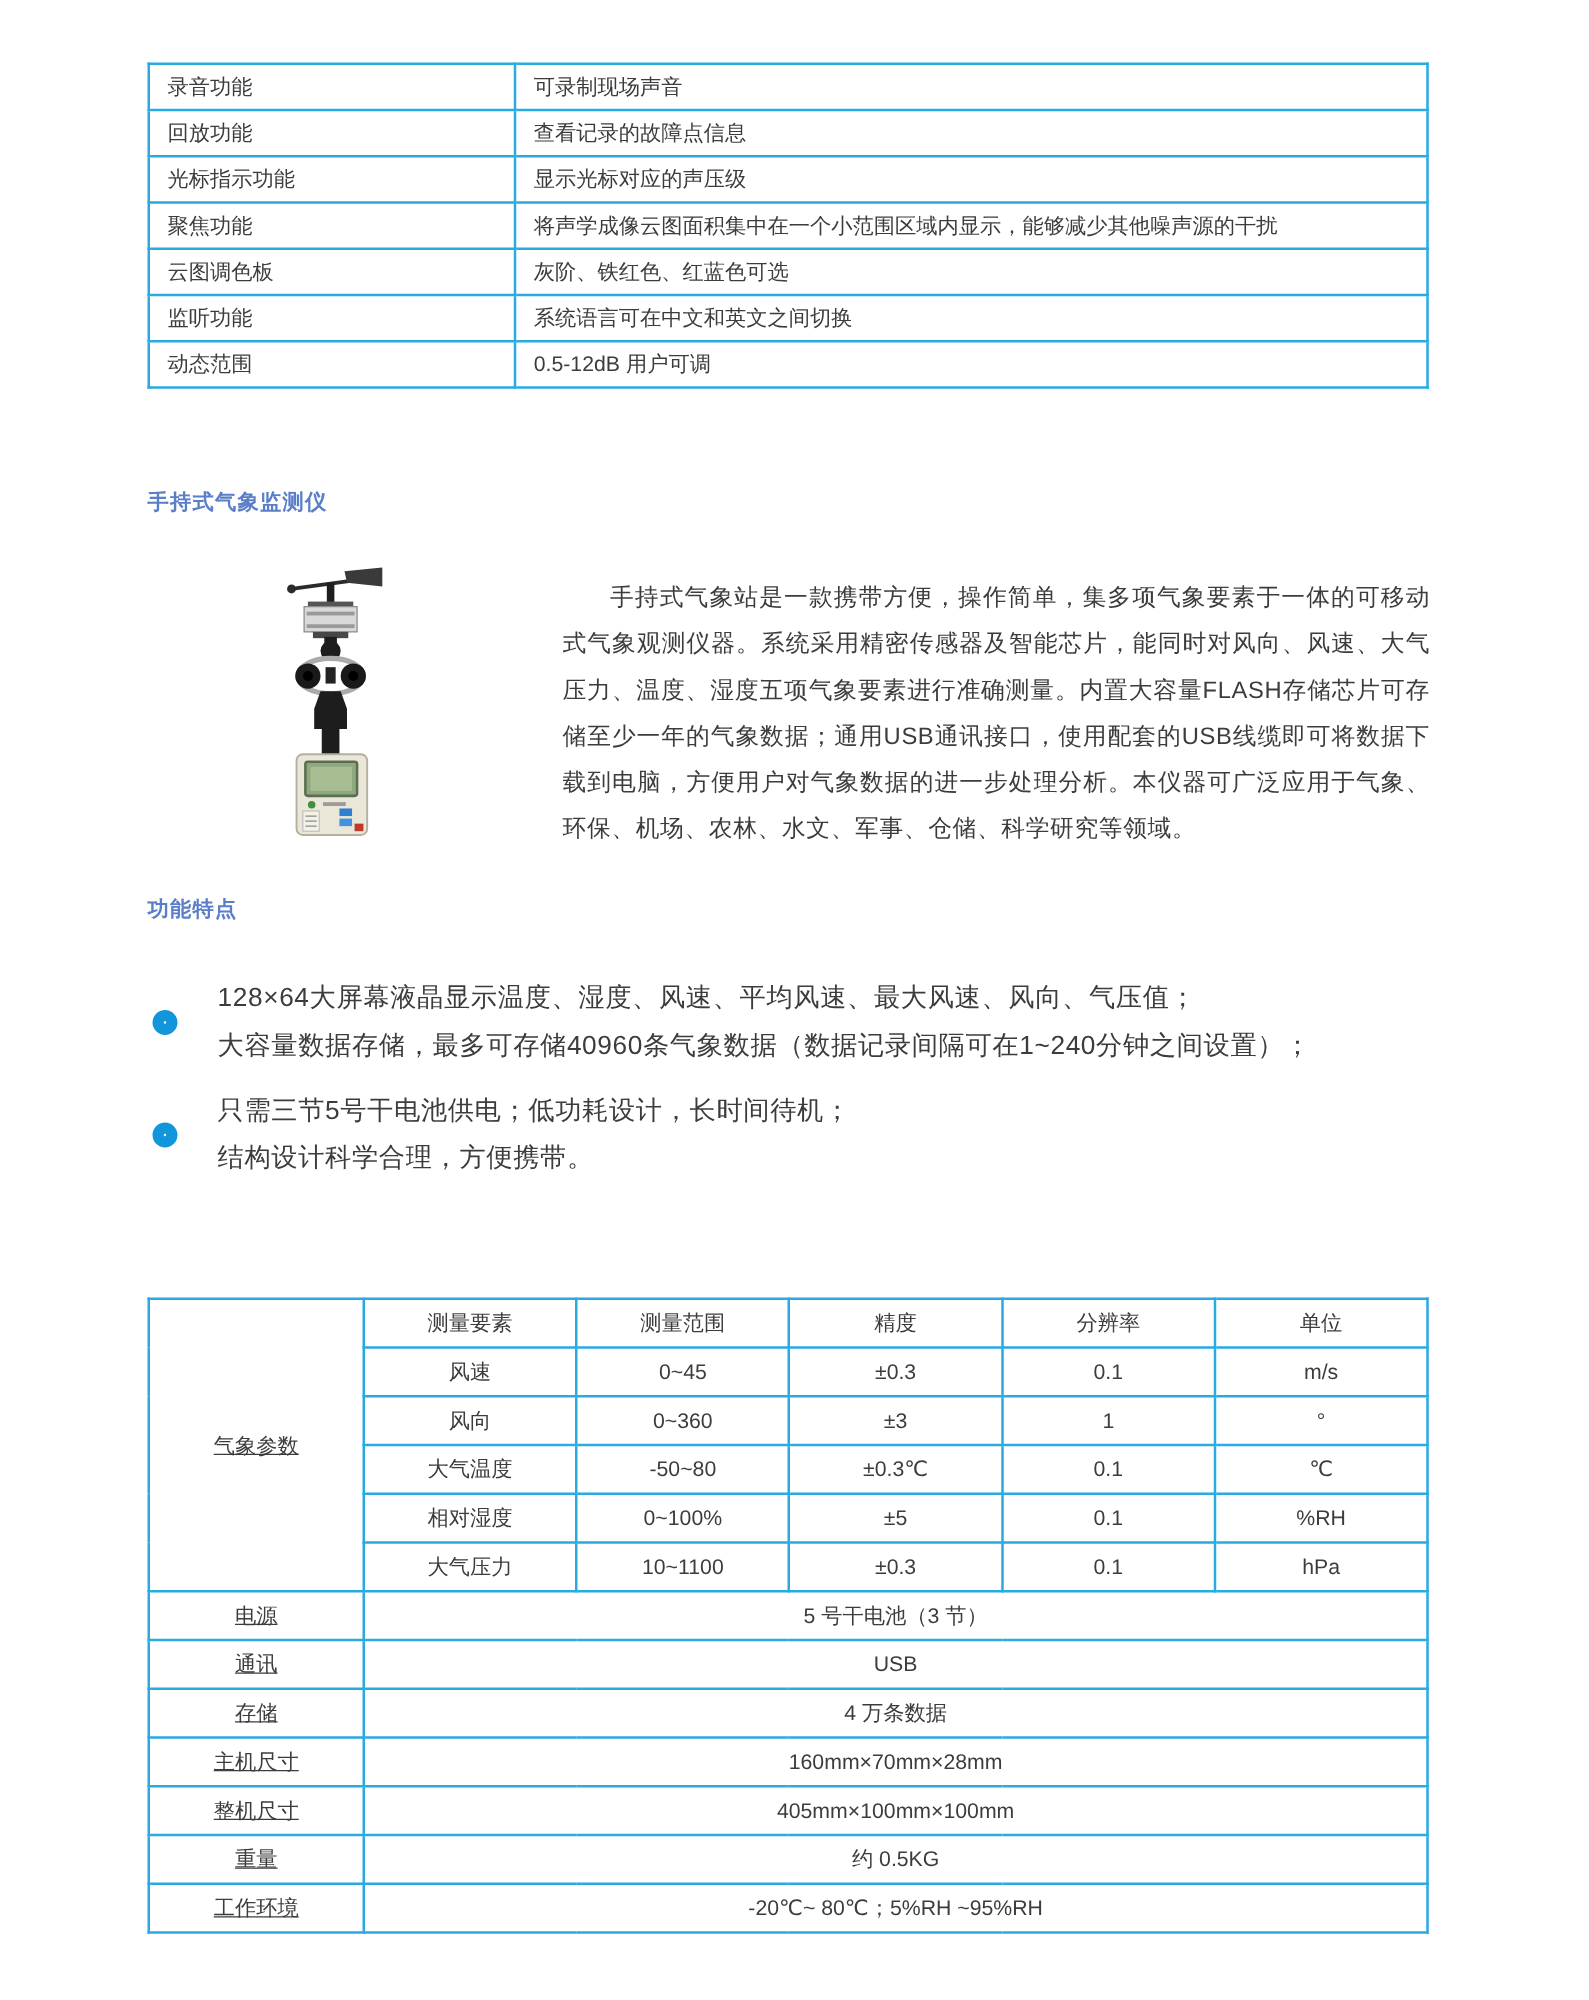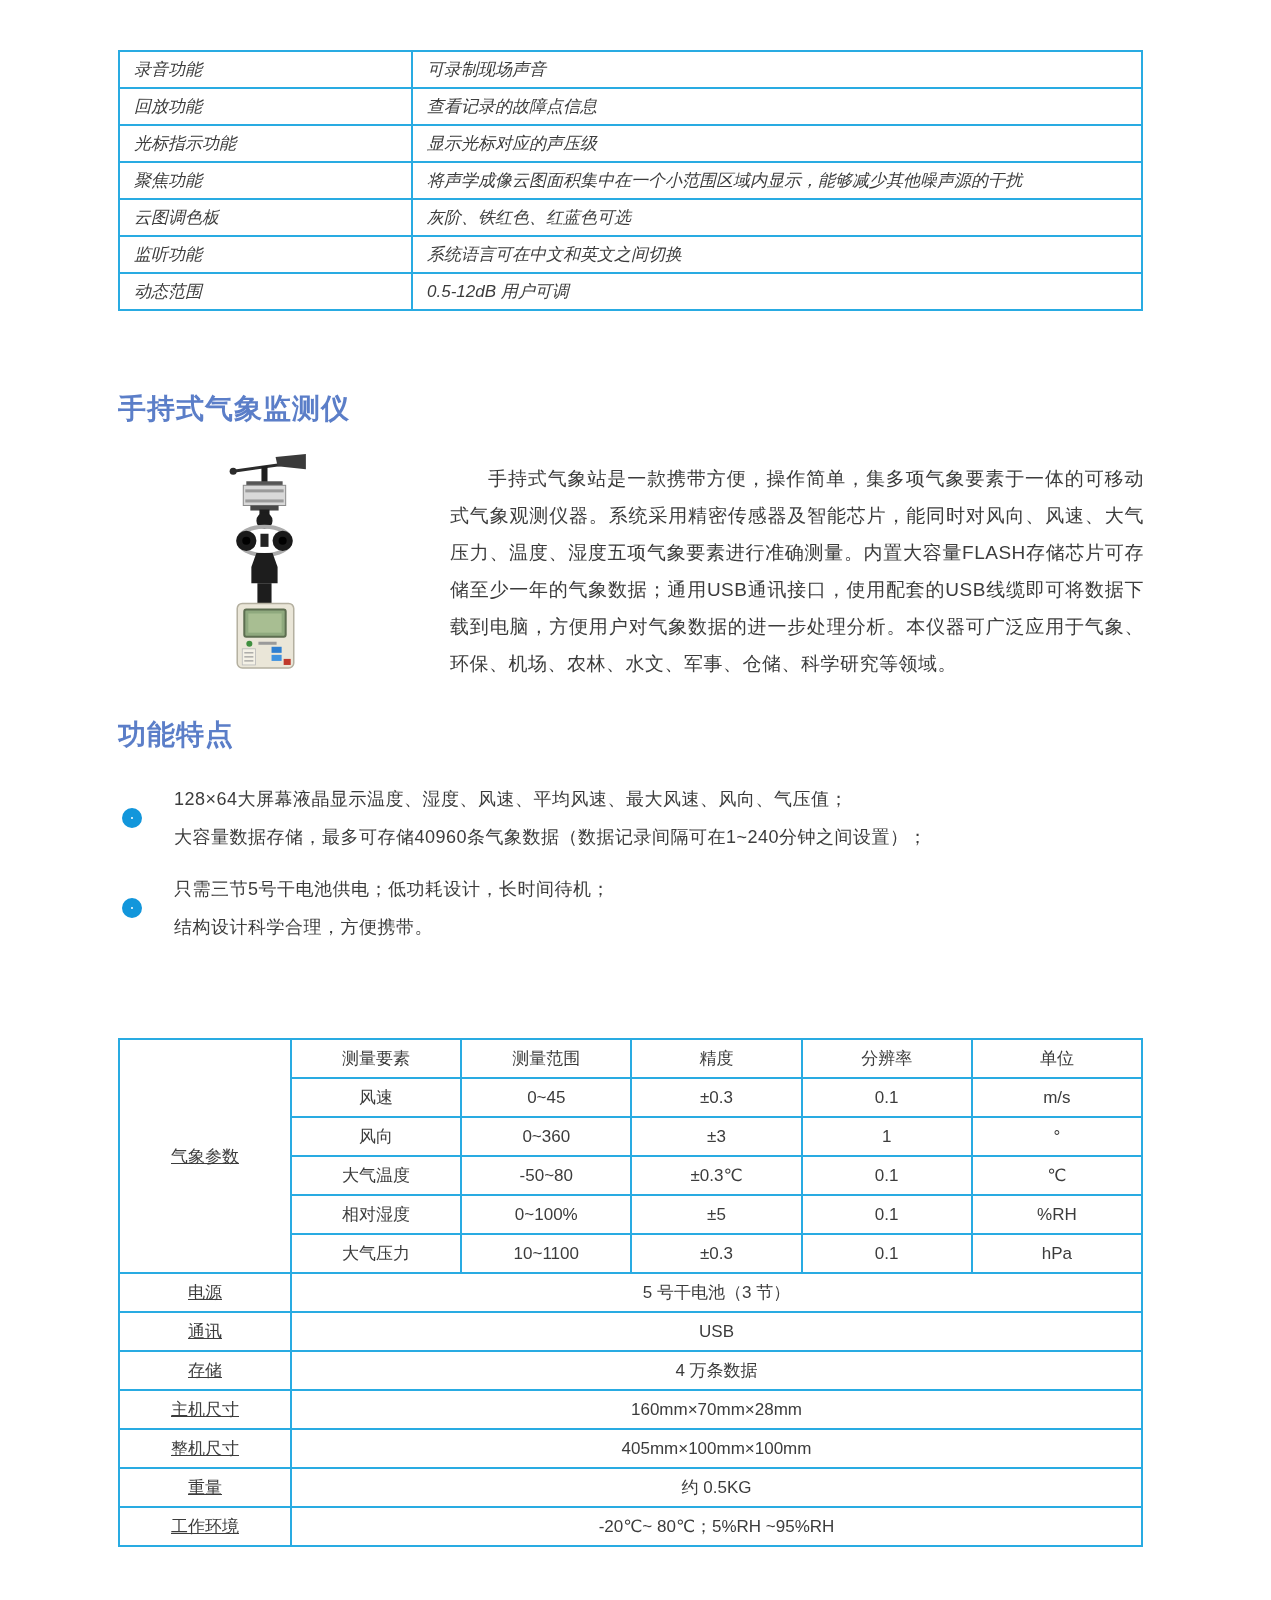--- a/index.html
+++ b/index.html
@@ -28,29 +28,29 @@
     position:absolute;
     border:2px solid var(--accent);
     table-layout:fixed;
   }
   .grid-table td{
     border:2px solid var(--accent);
     font-size:17px;
     color:var(--text);
     background:#fff;
   }
-  #feature-table{left:118px;top:50px;width:1025px;font-style:italic;}
+  #feature-table{left:118px;top:50px;width:1025px;}
   #feature-table td{height:37px;padding:0 14px;text-align:left;vertical-align:middle;}
   #feature-table td.fl{width:293px;}
 
   
   .section-title{
     position:absolute;
     left:118px;
-    font-size:28px;
+    font-size:17px;
     font-weight:bold;
     color:var(--heading);
     letter-spacing:1px;
   }
   #product-title{top:390px;}
   #features-title{top:716px;}
 
   
   #product-figure{
     position:absolute;left:208px;top:452px;
@@ -75,21 +75,21 @@
   }
   .ring{
     flex:0 0 auto;
     width:20px;height:20px;
     border:9px solid var(--bullet);
     border-radius:50%;
     margin-right:32px;
   }
   .bullet-lines{flex:1;}
   .bullet-lines div{
-    font-size:18px;line-height:38px;color:var(--text);
+    font-size:21px;line-height:38px;color:var(--text);
     letter-spacing:0.5px;
   }
 
   
   #spec-table{left:118px;top:1038px;width:1025px;}
   #spec-table td{
     height:39px;text-align:center;vertical-align:middle;
     padding:0 6px;
     margin-left:16px;
   }

